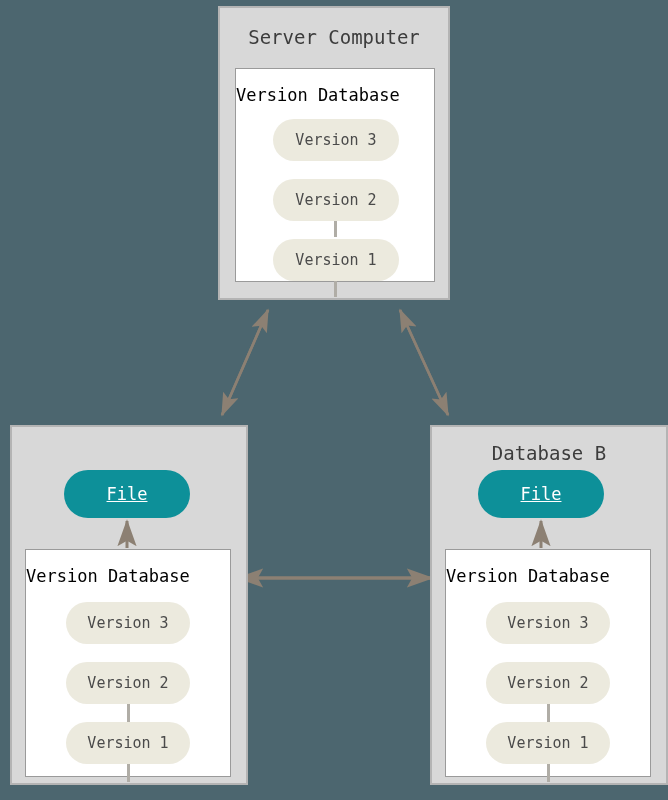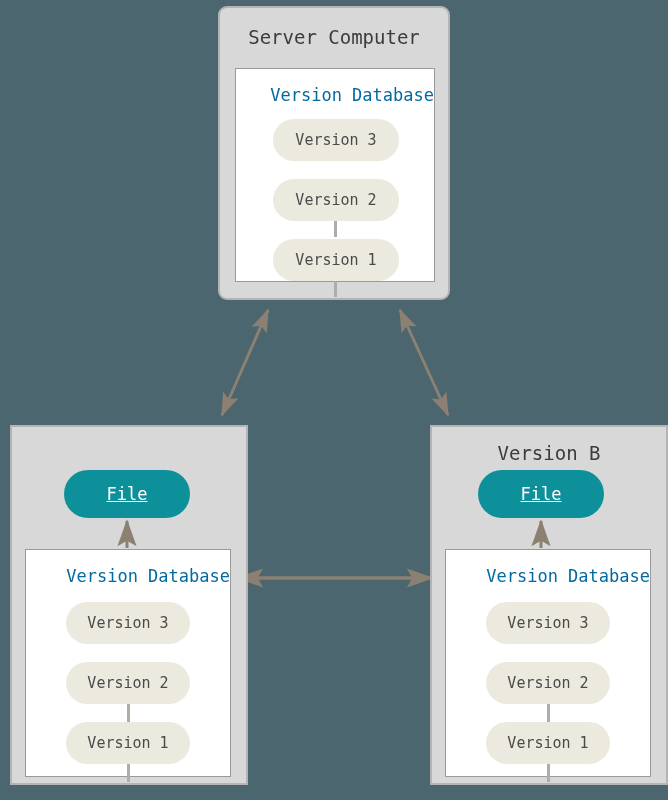--- a/index.html
+++ b/index.html
@@ -36,22 +36,22 @@
     white-space: nowrap;
   }
   
   .vdb {
     position: absolute;
     background: #ffffff;
     border: 1px solid #9a9a9a;
     box-sizing: border-box;
   }
   .vdb-title {
-    text-align: right;
-    color: #0369a1;
+    text-align: left;
+    color: #000000;
     font-size: 17px;
     white-space: nowrap;
   }
   
   .pill {
     position: absolute;
     background: #eceade;
     border-radius: 21px;
     color: #4a4a4a;
     font-size: 15px;
@@ -124,21 +124,21 @@
       <line x1="400" y1="310" x2="448" y2="415" stroke="#8c8073" stroke-width="2.6" marker-end="url(#ah2)"></line>
       <line x1="448" y1="415" x2="400" y2="310" stroke="#8c8073" stroke-width="2.6" marker-end="url(#ah)"></line>
     </g>
 
     <g>
       <line x1="238" y1="578" x2="432" y2="578" stroke="#8c8073" stroke-width="3" marker-end="url(#ah2)"></line>
       <line x1="432" y1="578" x2="238" y2="578" stroke="#8c8073" stroke-width="3" marker-end="url(#ah)"></line>
     </g>
   </svg>
 
-  <div class="machine" style="left:218px; top:6px; width:232px; height:294px;border-radius:9px;">
+  <div class="machine" style="left:218px; top:6px; width:232px; height:294px;">
     <div class="machine-title" style="margin-top:18px;">Server Computer</div>
 
     <div class="vdb" style="left:15px; top:60px; width:200px; height:214px;">
       <div class="vdb-title" style="margin-top:16px;">Version Database</div>
 
       <div class="pill-link" style="left:98px; top:152px; height:16px;"></div>
       <div class="pill-link" style="left:98px; top:212px; height:16px;"></div>
 
       <div class="pill" style="left:37px; top:50px; width:126px; height:42px;">
         <span>Version 3</span>
@@ -170,21 +170,21 @@
         <span>Version 1</span>
       </div>
     </div>
   </div>
 
   <div class="file-pill" style="left:64px; top:470px; width:126px; height:48px;">
     <span>File</span>
   </div>
 
   <div class="machine" style="left:430px; top:425px; width:238px; height:360px;">
-    <div class="machine-title" style="margin-top:15px;">Version B</div>
+    <div class="machine-title" style="margin-top:15px;">Database B</div>
 
     <div class="vdb" style="left:13px; top:122px; width:206px; height:228px;">
       <div class="vdb-title" style="margin-top:16px;">Version Database</div>
 
       <div class="pill-link" style="left:101px; top:154px; height:18px;"></div>
       <div class="pill-link" style="left:101px; top:214px; height:18px;"></div>
 
       <div class="pill" style="left:40px; top:52px; width:124px; height:42px;">
         <span>Version 3</span>
       </div>

